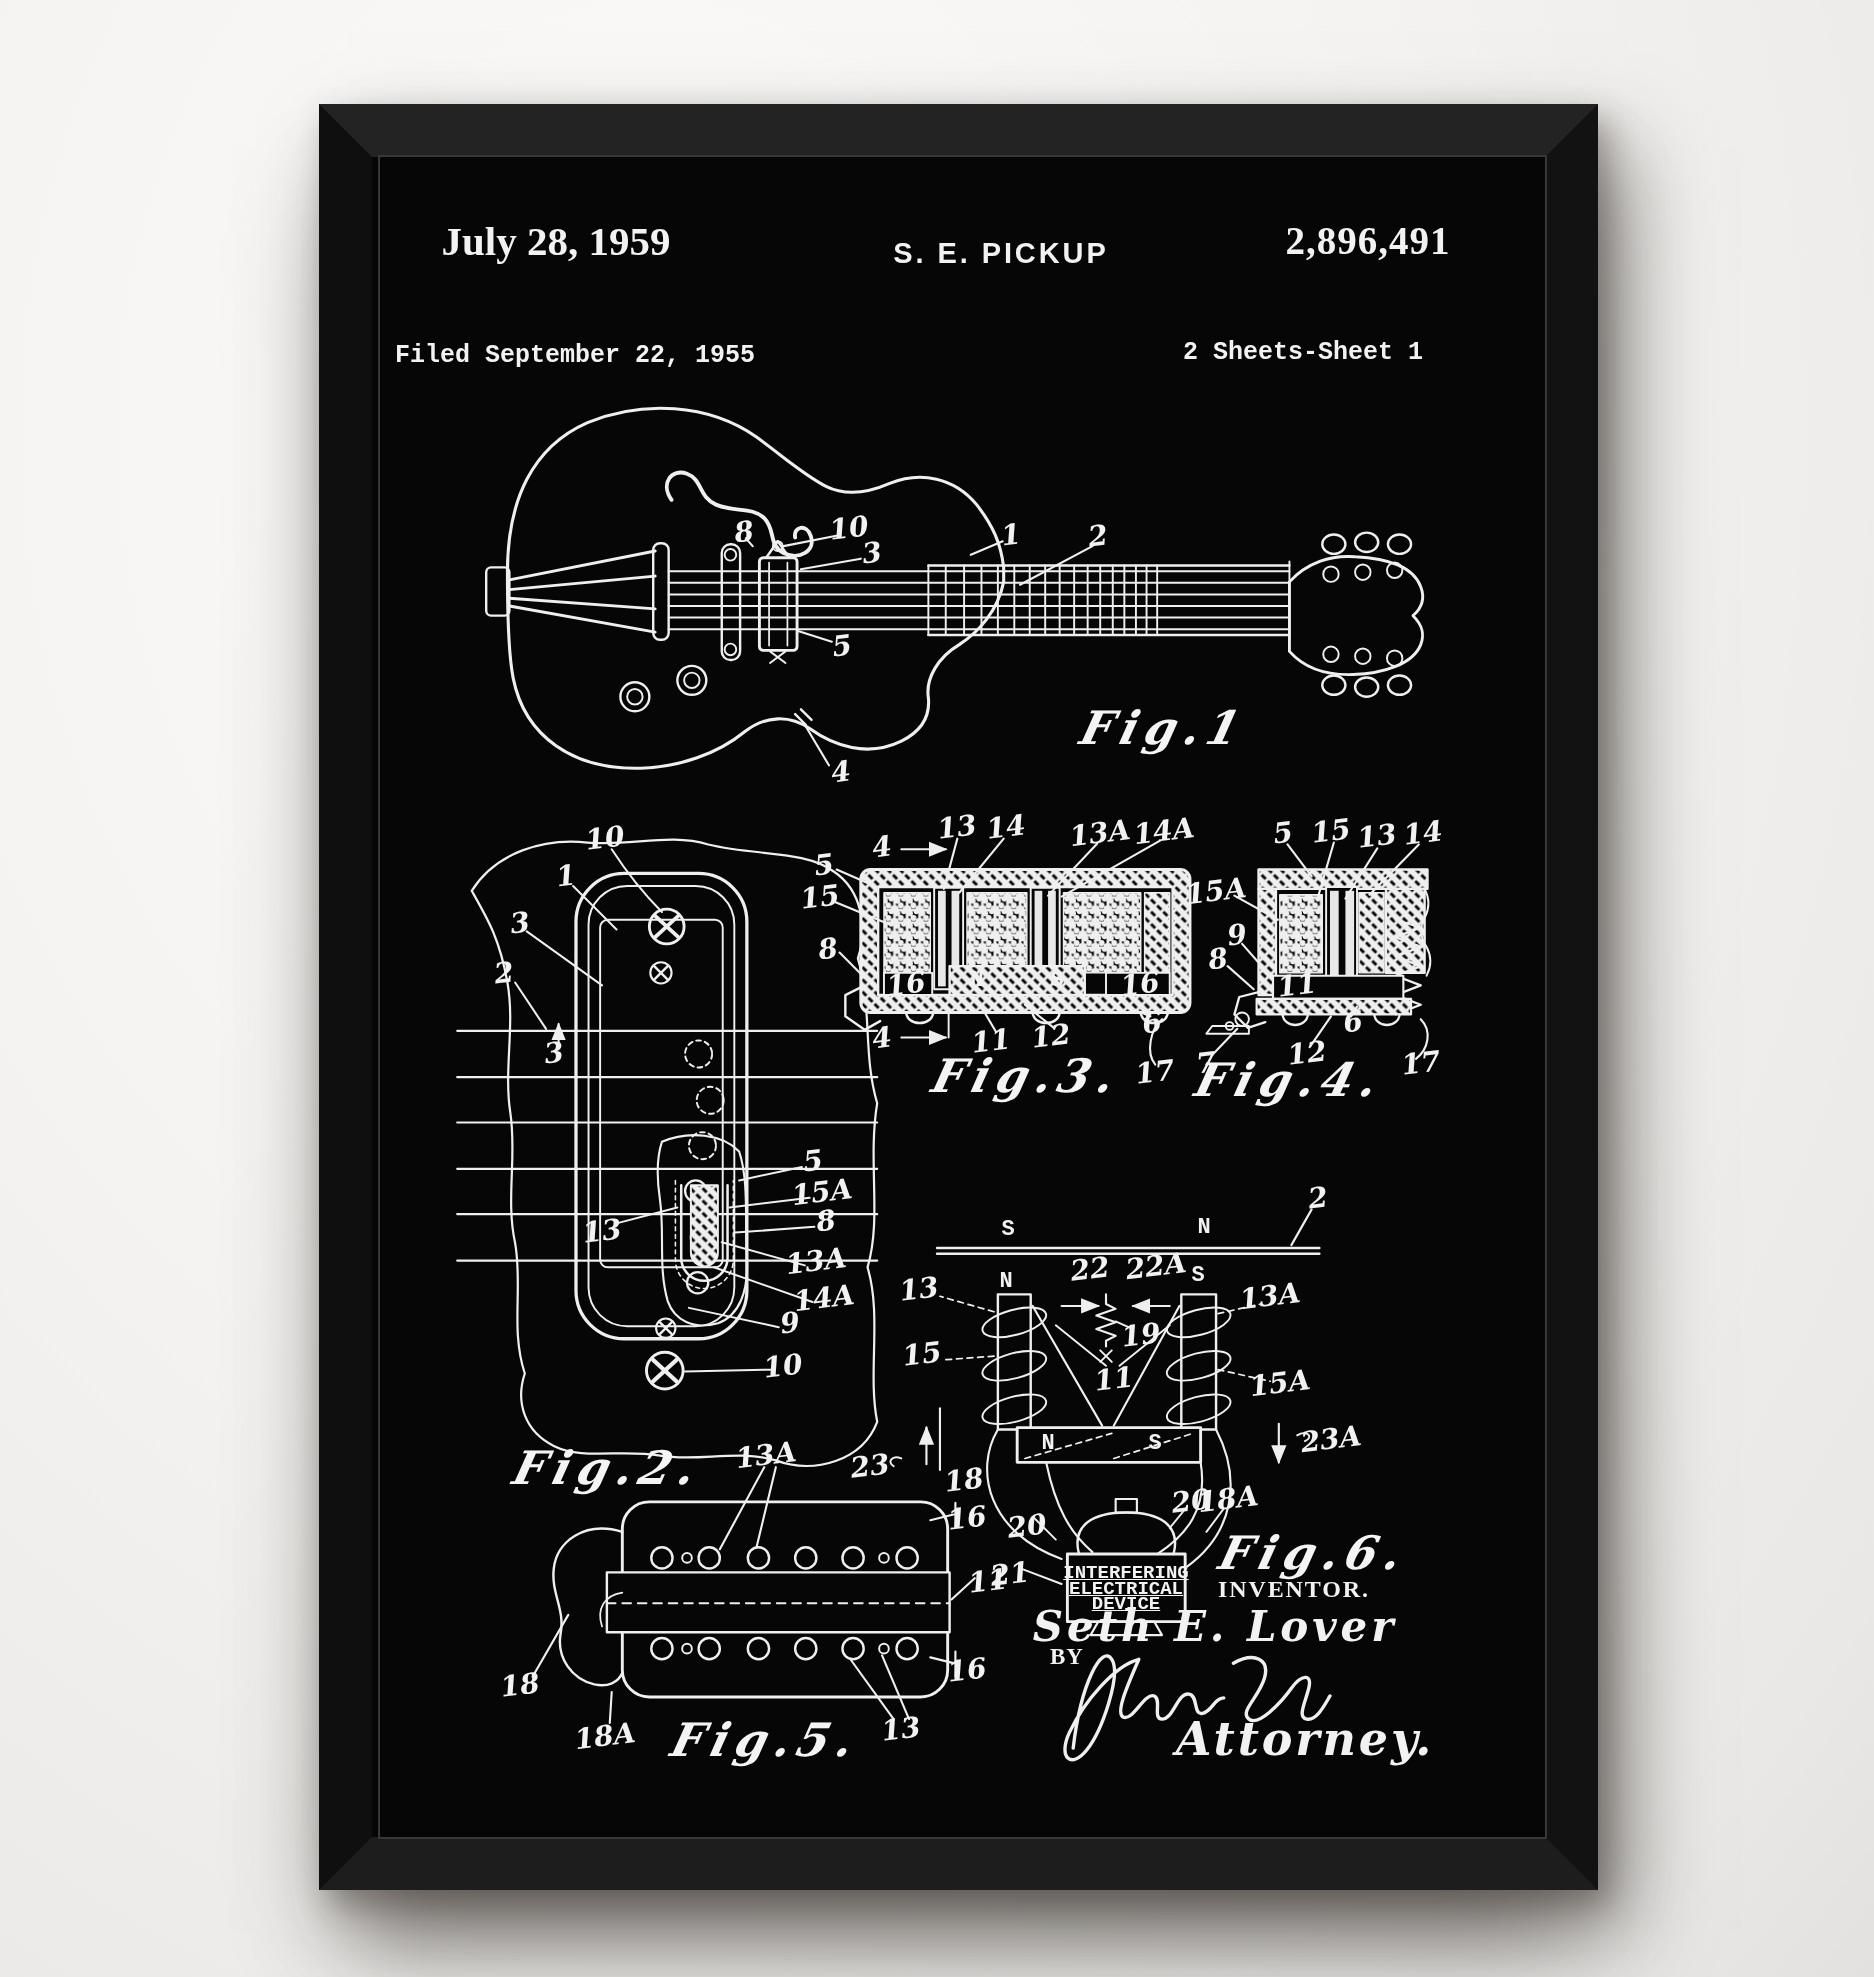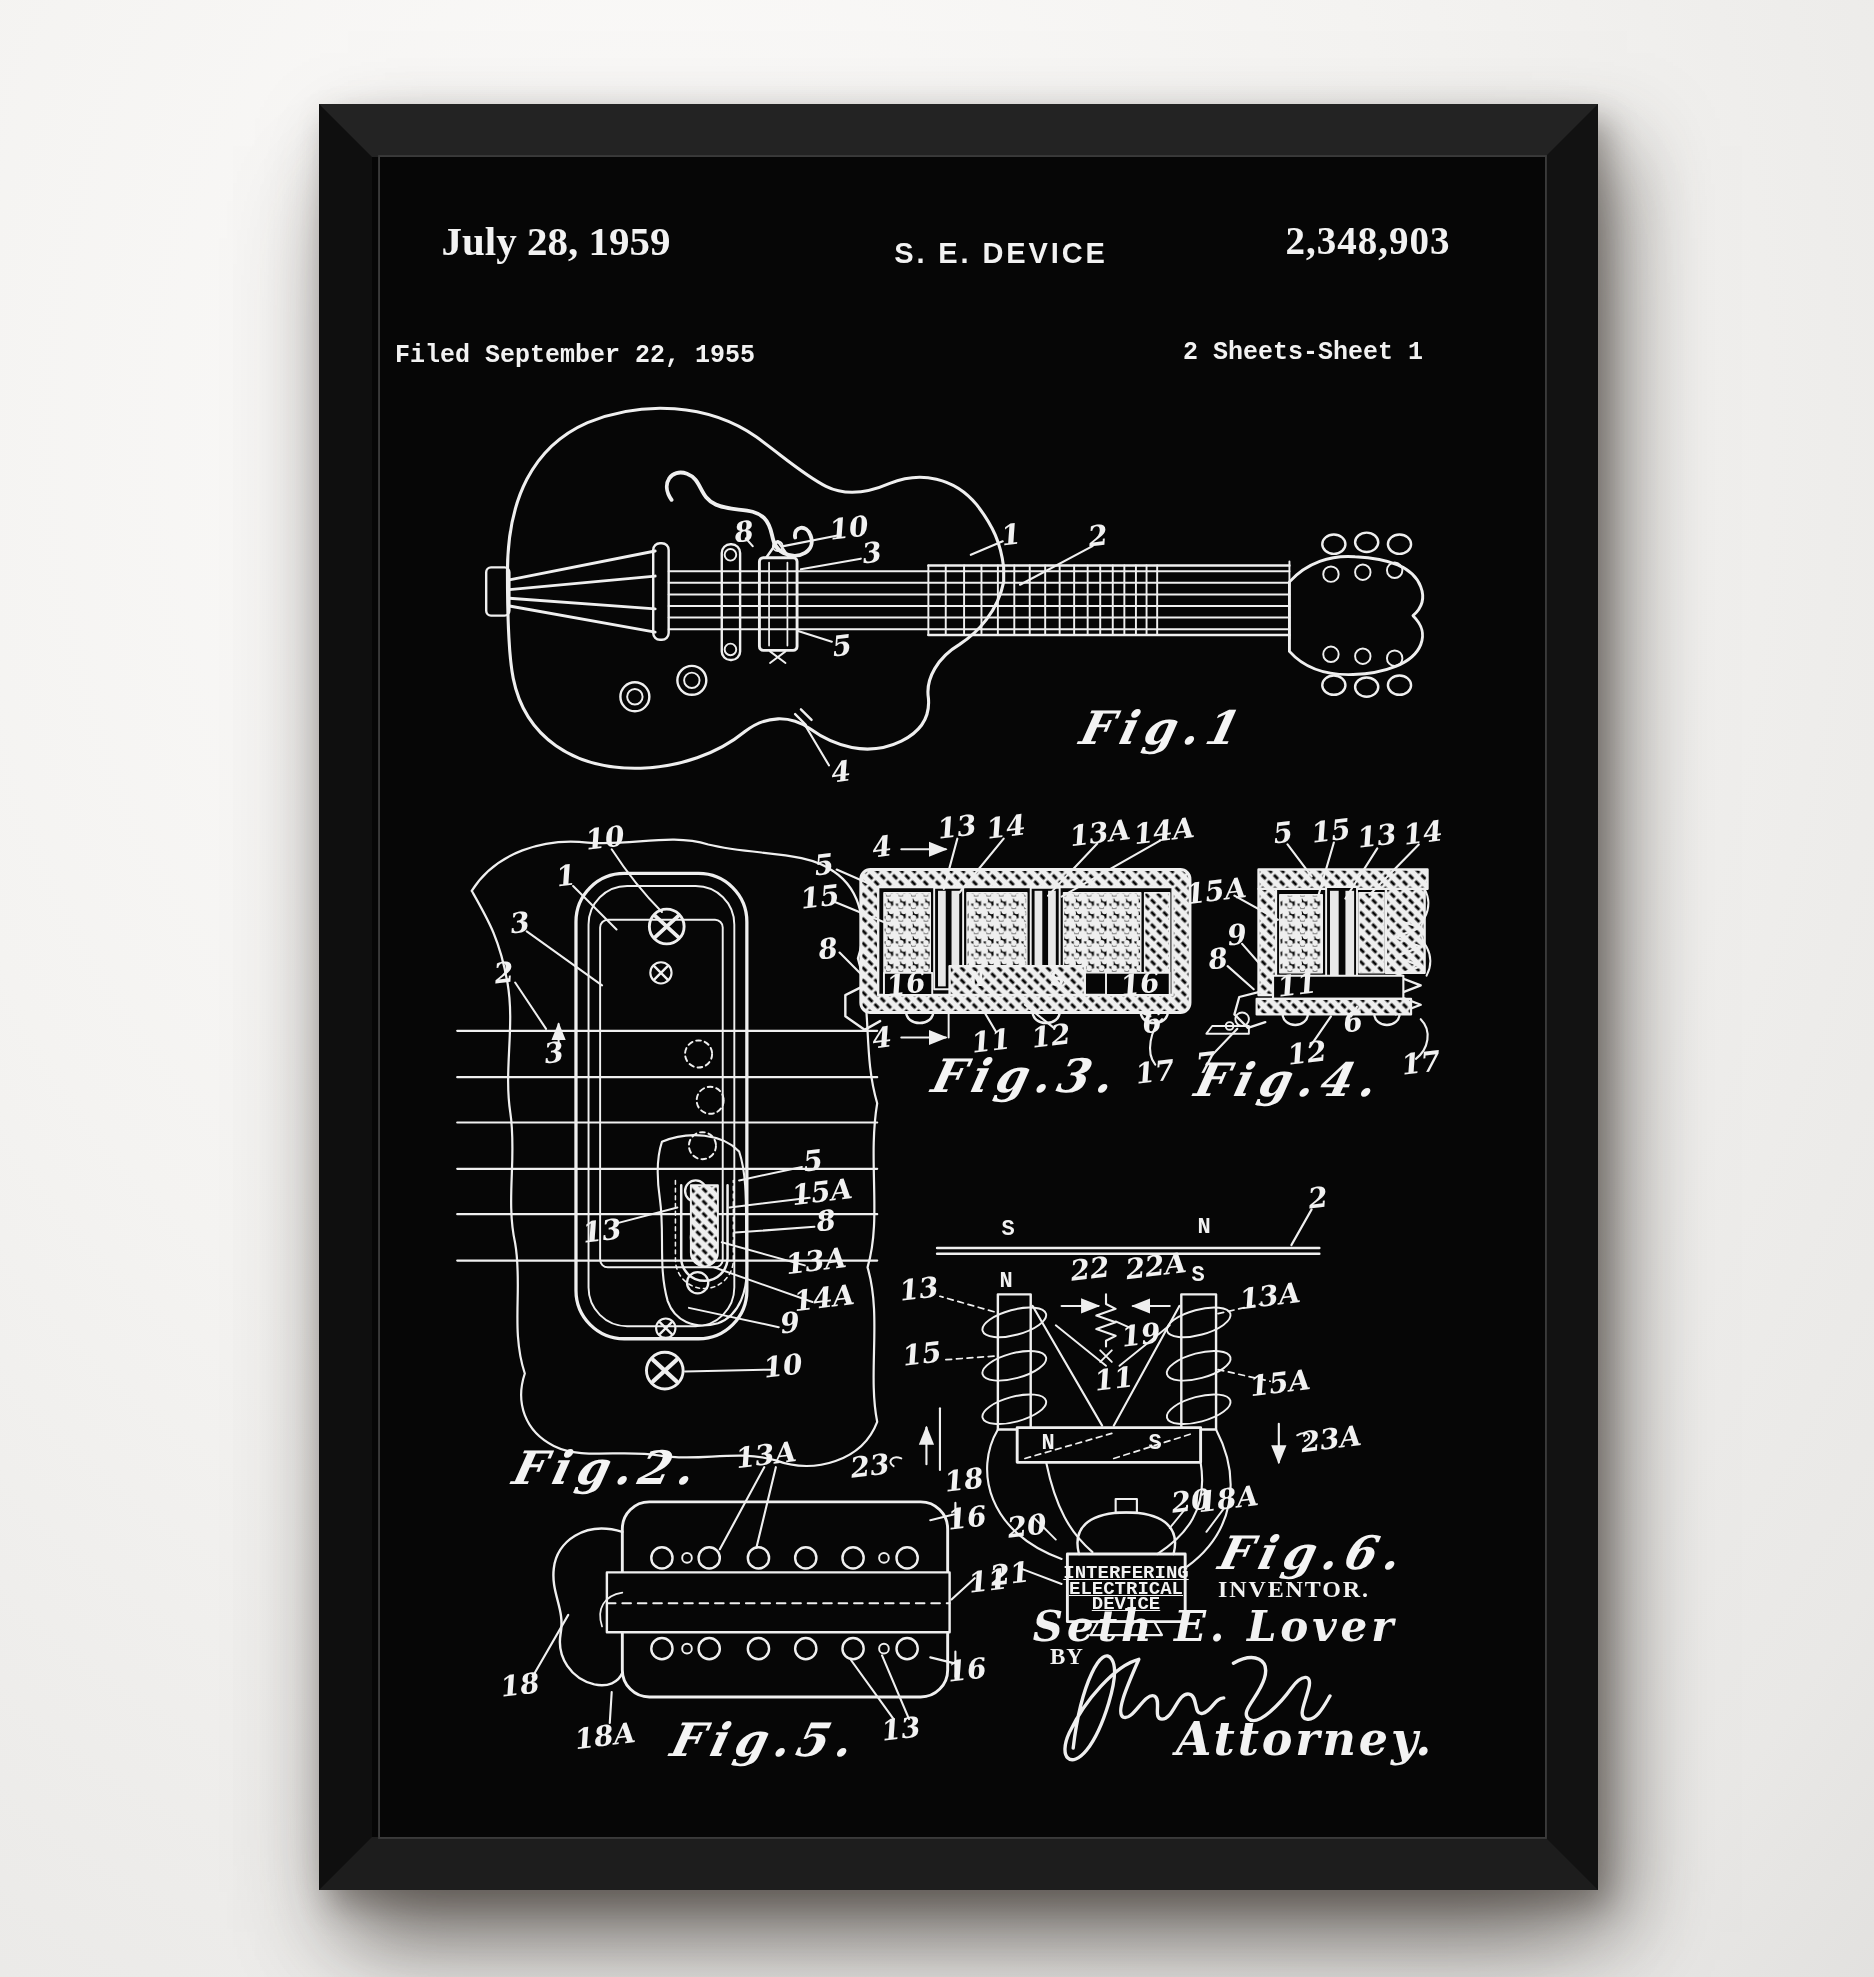--- a/index.html
+++ b/index.html
@@ -285,22 +285,22 @@
 
       <path d="M718,1648 C726,1580 748,1540 758,1556 C768,1572 748,1630 732,1650 C716,1670 702,1658 714,1632
                C730,1598 762,1562 786,1556 C772,1588 762,1612 770,1616 C780,1620 792,1590 802,1594
                C810,1598 800,1618 810,1618 C822,1618 826,1590 838,1592 C848,1594 842,1614 852,1612
                C862,1610 864,1596 874,1596 M884,1560 C906,1548 922,1556 916,1576 C910,1596 890,1610 900,1618
                C910,1626 934,1600 944,1586 C954,1572 966,1570 962,1586 C958,1602 950,1616 960,1618
                C970,1620 978,1604 984,1594" stroke-width="3.5"></path>
     </svg>
 
     <span class="t serif date" style="left:176px;top:84px">July 28, 1959</span>
-    <span class="t lover" style="left:621px;top:96px">S. E. DEVICE</span>
-    <span class="t serif pnum" style="left:988px;top:83px">2,348,903</span>
+    <span class="t lover" style="left:621px;top:96px">S. E. PICKUP</span>
+    <span class="t serif pnum" style="left:988px;top:83px">2,896,491</span>
     <span class="t mono filed" style="left:195px;top:198px">Filed September 22, 1955</span>
     <span class="t mono filed" style="left:923px;top:195px">2 Sheets-Sheet 1</span>
 
     <span class="figlbl" style="left:784px;top:571px">Fig.1</span>
     <span class="figlbl" style="left:228px;top:1311px">Fig.2.</span>
     <span class="figlbl" style="left:647px;top:919px">Fig.3.</span>
     <span class="figlbl" style="left:910px;top:923px">Fig.4.</span>
     <span class="figlbl" style="left:386px;top:1583px">Fig.5.</span>
     <span class="figlbl" style="left:934px;top:1396px">Fig.6.</span>
 

